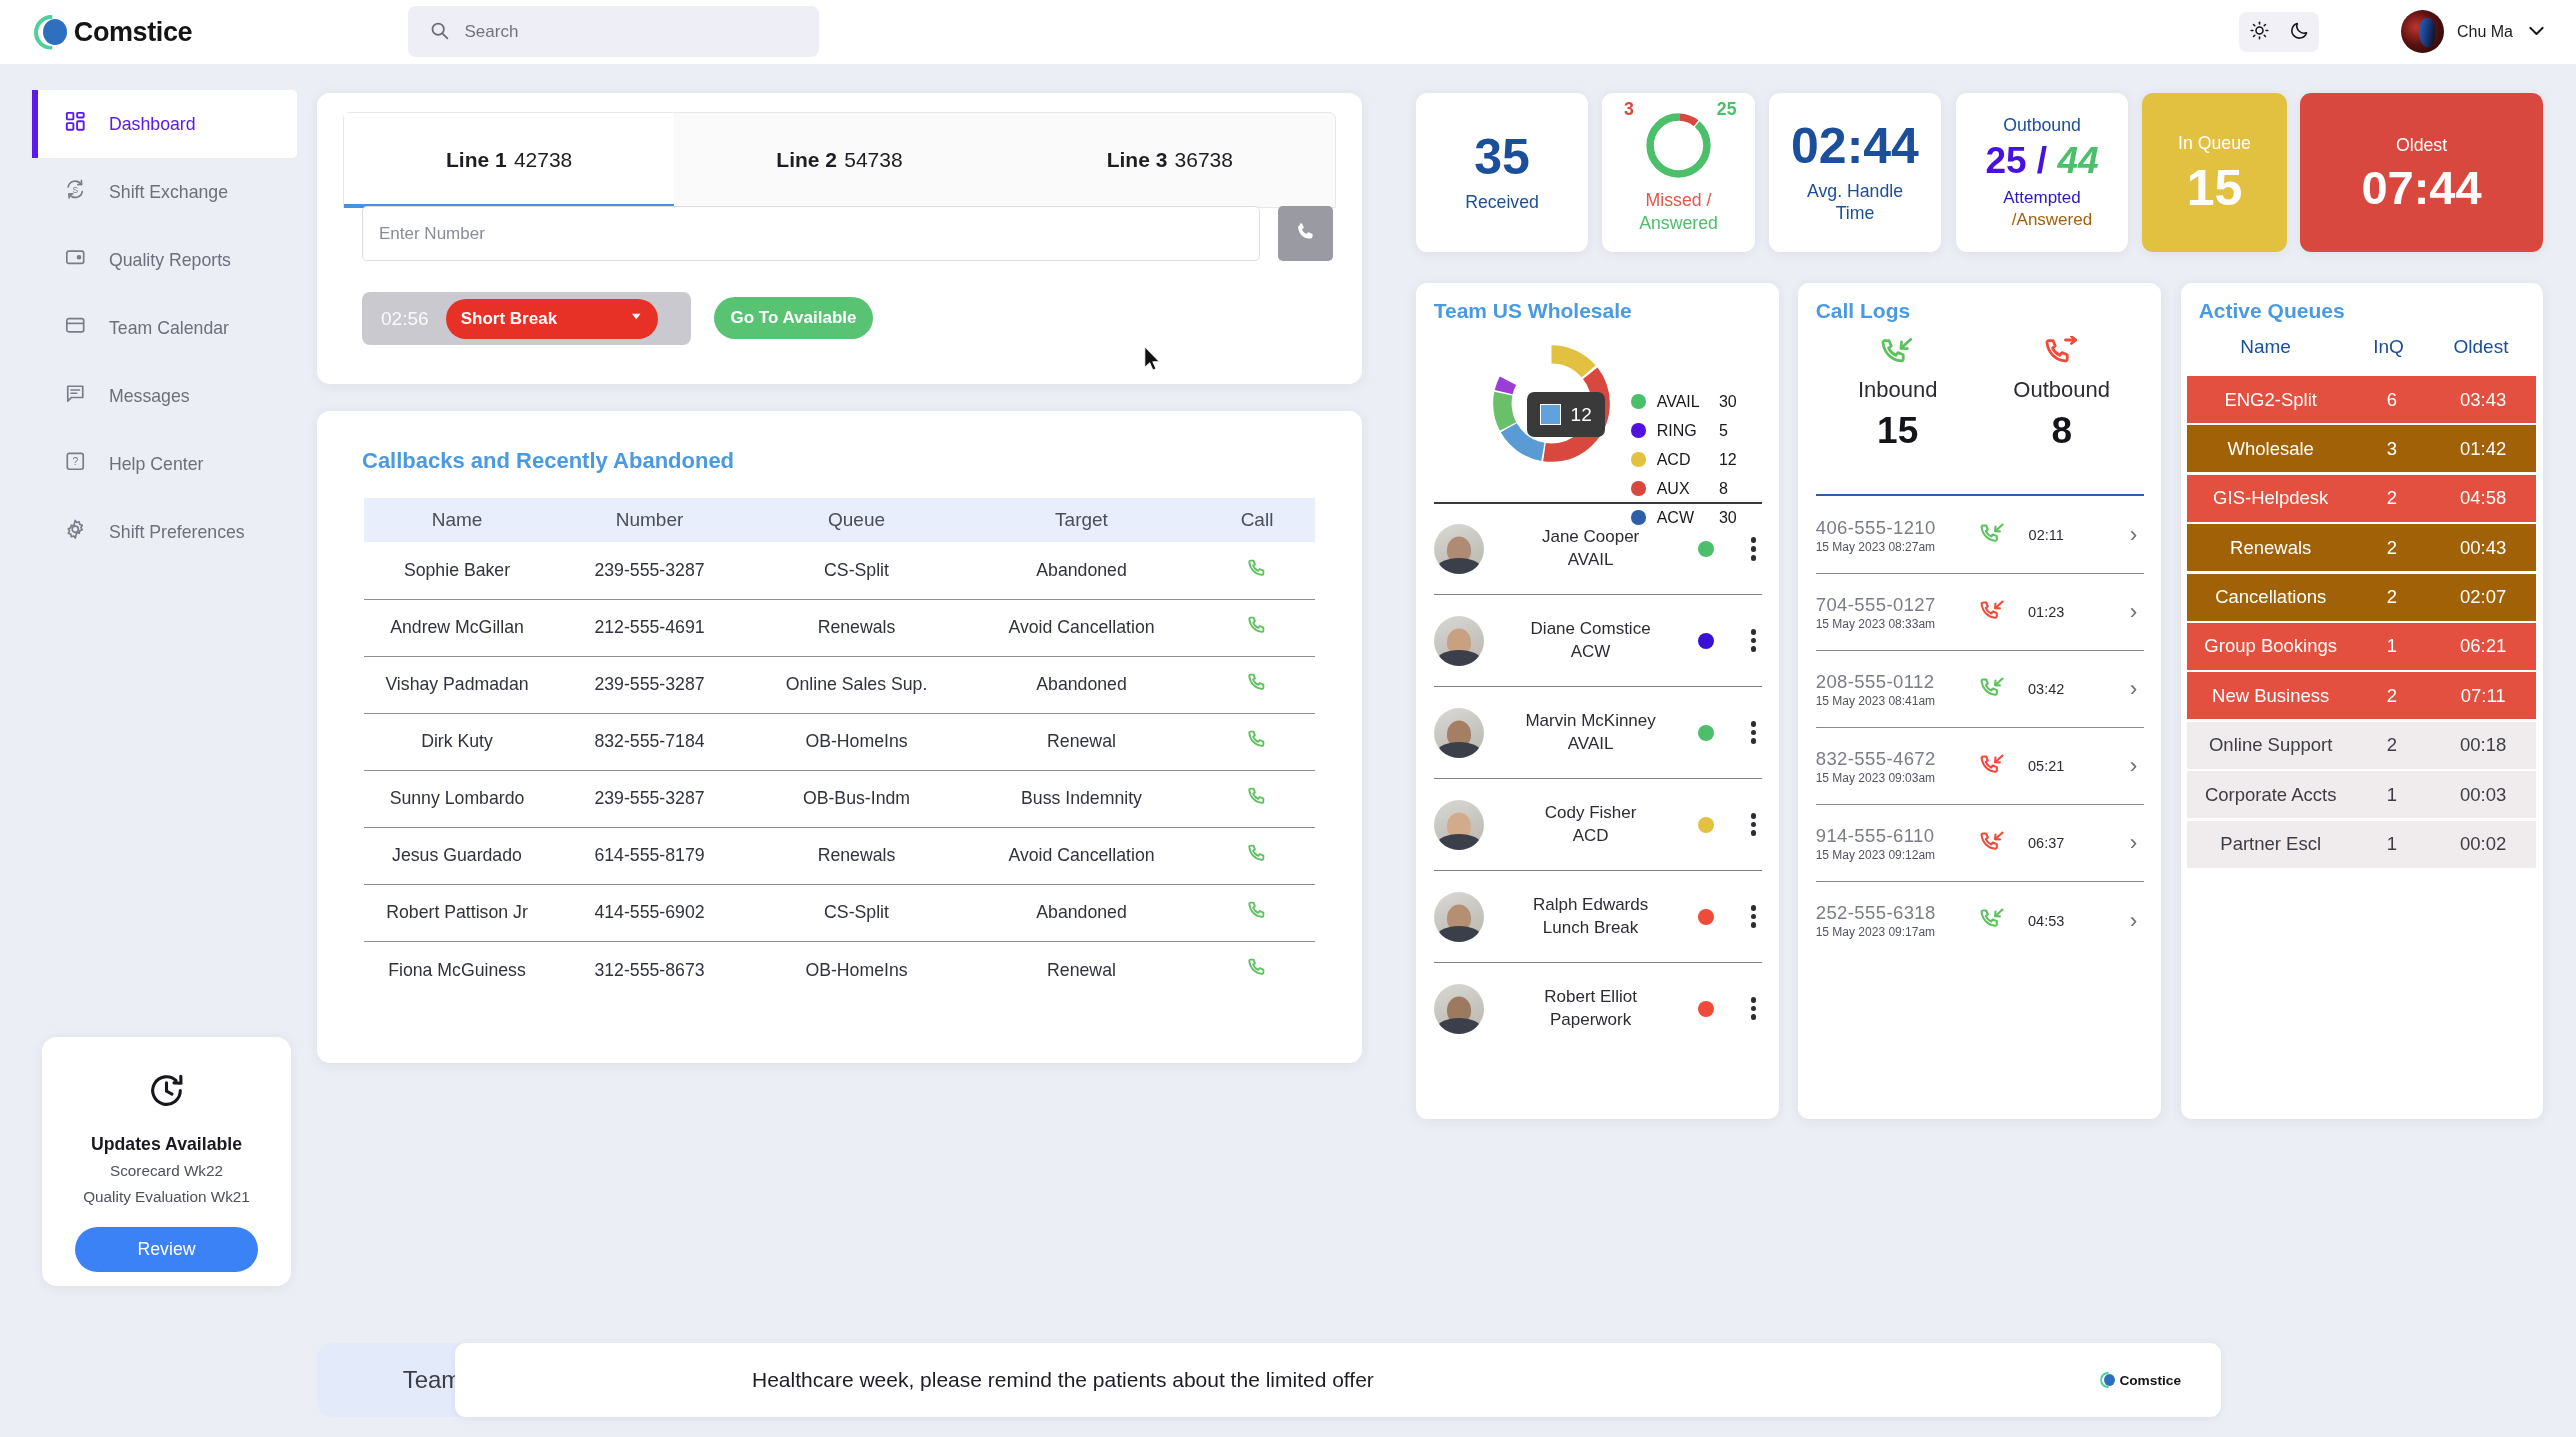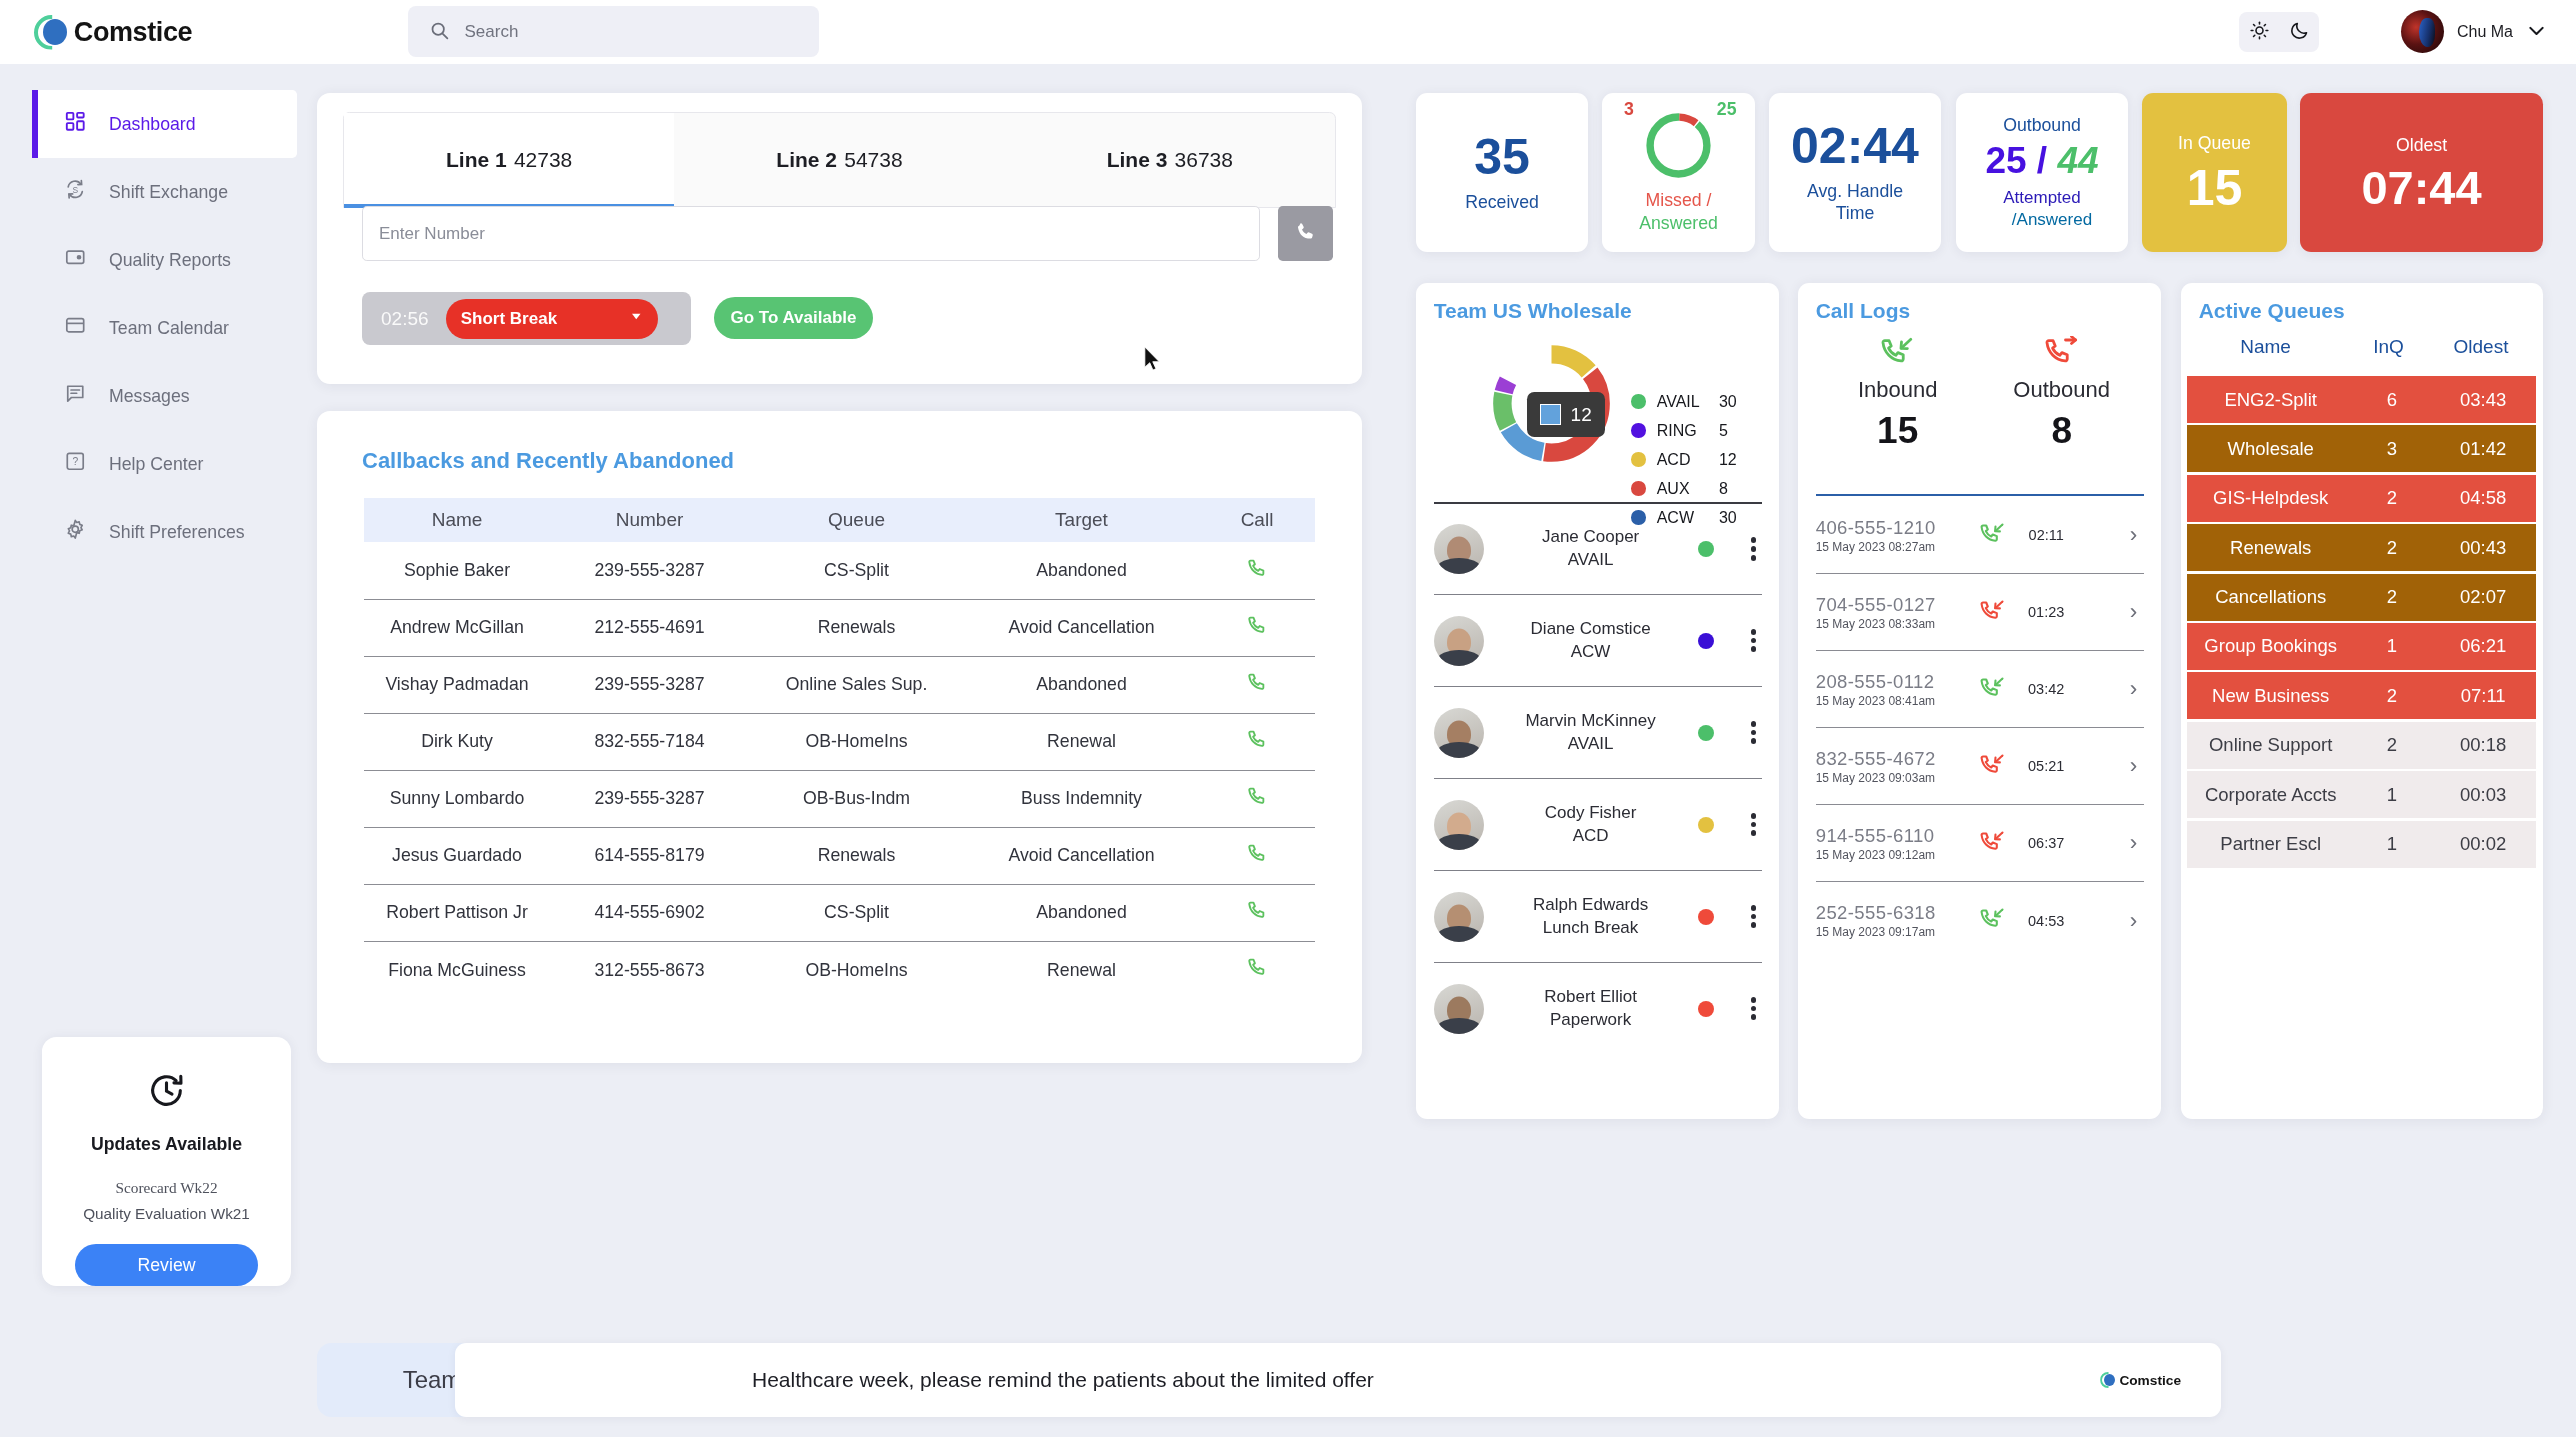--- a/index.html
+++ b/index.html
@@ -76,21 +76,21 @@
   }
   .nav-item svg { flex: none; }
 
   .update-card {
     position: absolute; left: 42px; top: 1037px; width: 249px; height: 249px;
     background: #fff; border-radius: 14.5px; box-shadow: 0 1.6px 11.2px rgba(40,40,70,.07);
     display: flex; flex-direction: column; align-items: center; padding-top: 34px;
   }
   .update-title { font-size: 17.7px; font-weight: bold; color: #191a20; margin-top: 21px; }
   .update-line { font-size: 15.3px; color: #4e515c; margin-top: 8px; }
-  .update-line.first { margin-top: 24px; font-family: Liberation Serif, serif; }
+  .update-line.first { margin-top: 7px; }
   .review-btn {
     margin-top: 21px; width: 183px; height: 45px; background: #3b82f6; color: #fff;
     border: none; border-radius: 22.5px; font-size: 17.7px; cursor: pointer;
     font-family: "Liberation Sans", sans-serif;
   }
 
   
   .dialer-card {
     position: absolute; left: 317px; top: 93px; width: 1045px; height: 291px;
     background: #fff; border-radius: 13px; box-shadow: 0 1.6px 13px rgba(40,40,70,.07);
@@ -183,21 +183,21 @@
   .ds-right { position: absolute; right: -22.5px; top: -11.2px; font-size: 17.7px; font-weight: bold; color: #4cbf6a; }
   .missed-lbl { font-size: 17.7px; text-align: center; line-height: 1.3; margin-top: 8px; }
   .missed-lbl .m { color: #e5554a; }
   .missed-lbl .a { color: #4cbf6a; }
   .ob-ratio { font-size: 37px; font-weight: bold; line-height: 1; }
   .ob-ratio .att { color: #4711e0; }
   .ob-ratio .sl { color: #4711e0; }
   .ob-ratio .ans { color: #4cbf6a; font-style: italic; }
   .ob-sub { font-size: 17px; text-align: center; line-height: 1.3; margin-top: 8px; }
   .ob-sub .att { color: #2b1ab7; }
-  .ob-sub .ans { color: #0369a1; margin-left: 20px; }
+  .ob-sub .ans { color: #a16207; margin-left: 20px; }
 
   
   .panel {
     position: absolute; top: 283px; background: #fff; border-radius: 11.2px;
     box-shadow: 0 1.6px 13px rgba(40,40,70,.07);
   }
   .panel-title {
     position: absolute; left: 17.7px; top: 16px; font-size: 21px; font-weight: bold;
     color: #4b9ae0;
   }

